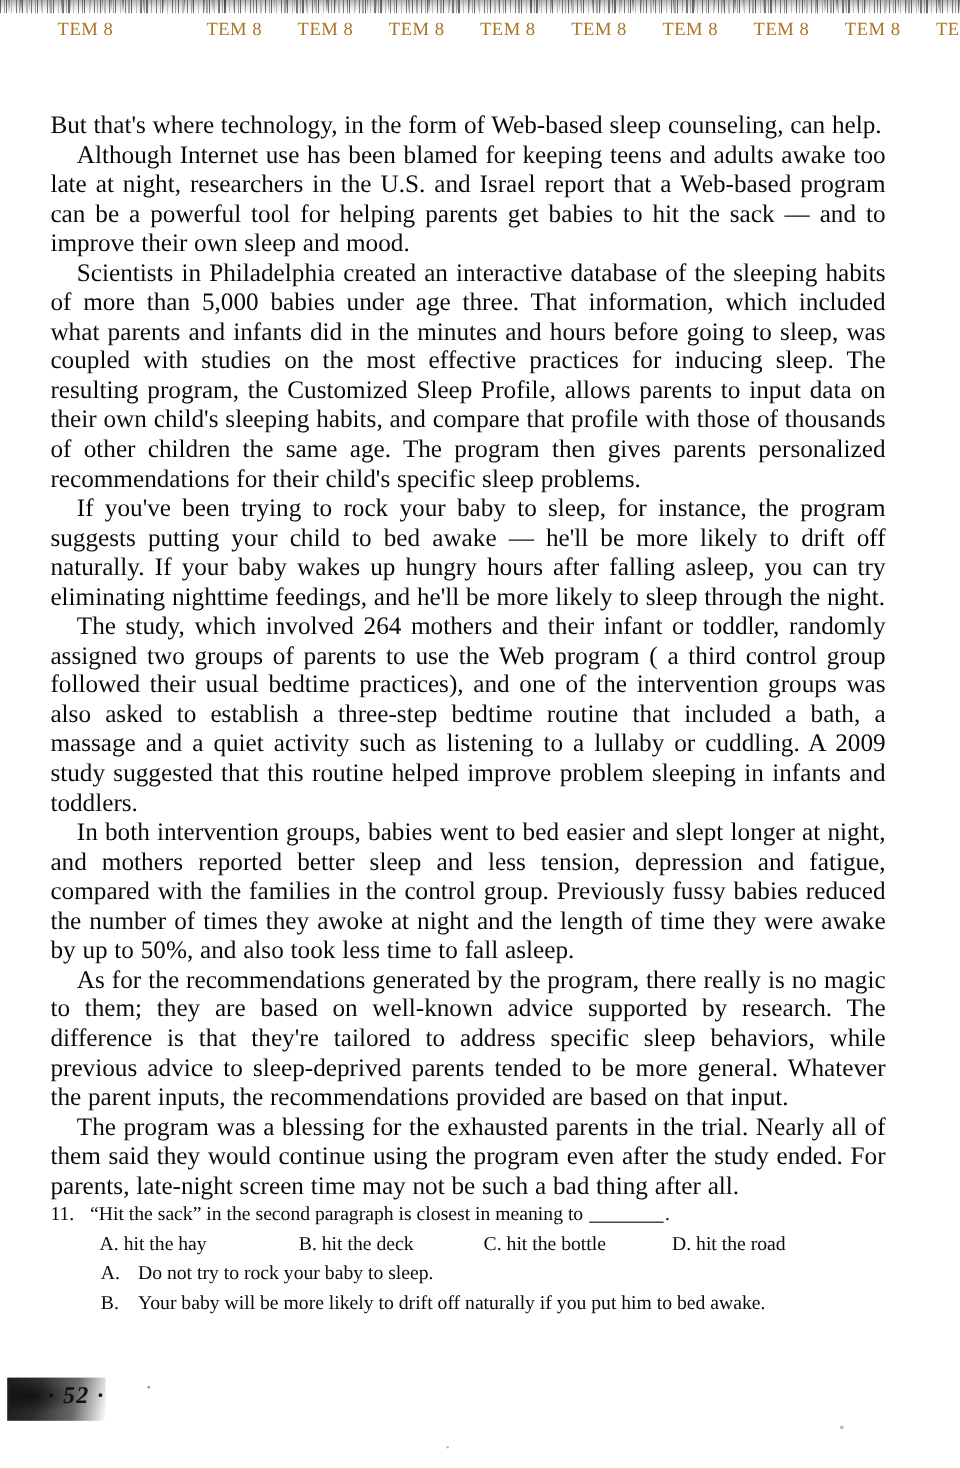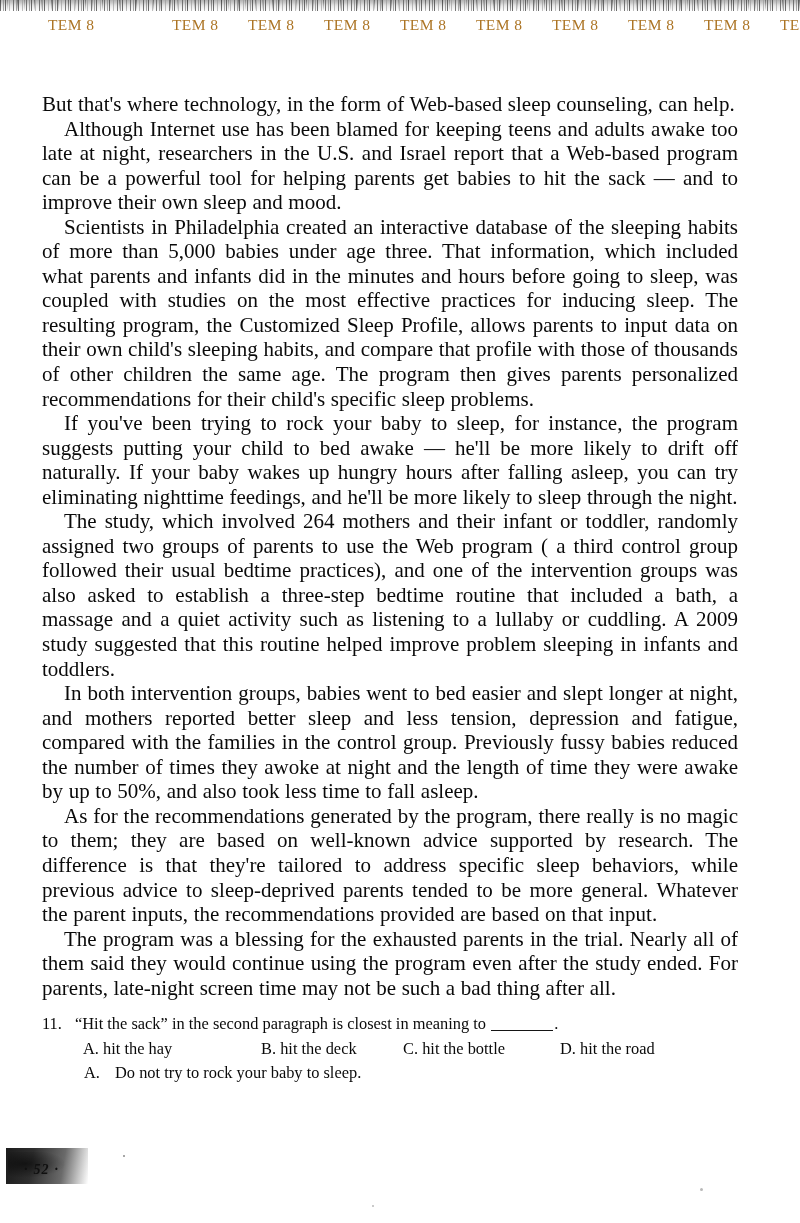--- a/index.html
+++ b/index.html
@@ -88,21 +88,21 @@
     line-height: 24.55px;
     text-align: justify;
     text-justify: inter-word;
     text-indent: 22px;
     word-spacing: 0.4px;
   }
   p.para.noindent { text-indent: 0; }
 
   
   .questions {
-    margin-top: 12px;
+    margin-top: 0;
   }
   .question {
     font-size: 16.4px;
     line-height: 24.55px;
   }
   .q-stem {
     display: block;
     text-indent: 0;
     padding-left: 33px;
     text-indent: -33px;
@@ -156,29 +156,28 @@
   }
   .footer-smudge::before {
     content: "";
     position: absolute;
     left: 2px; top: 4px;
     width: 58px; height: 26px;
     background: radial-gradient(ellipse at 30% 45%, rgba(0,0,0,0.55), rgba(0,0,0,0) 70%);
   }
   .page-number {
     position: absolute;
-    left: 24px;
+    left: 40px;
     top: 1152px;
-    font-size: 14px;
+    font-size: 20px;
     font-weight: bold;
     font-style: italic;
     letter-spacing: 1.2px;
     color: #101010;
     font-family: "Liberation Serif", "DejaVu Serif", serif;
-    margin-top: 10px;
   }
   .speck {
     position: absolute;
     background: #b9b9b9;
     border-radius: 50%;
   }
 </style>
 </head>
 <body>
 
@@ -193,28 +192,29 @@
     <p class="para">If you've been trying to rock your baby to sleep, for instance, the program suggests putting your child to bed awake — he'll be more likely to drift off naturally. If your baby wakes up hungry hours after falling asleep, you can try eliminating nighttime feedings, and he'll be more likely to sleep through the night.</p>
     <p class="para">The study, which involved 264 mothers and their infant or toddler, randomly assigned two groups of parents to use the Web program ( a third control group followed their usual bedtime practices), and one of the intervention groups was also asked to establish a three-step bedtime routine that included a bath, a massage and a quiet activity such as listening to a lullaby or cuddling. A 2009 study suggested that this routine helped improve problem sleeping in infants and toddlers.</p>
     <p class="para">In both intervention groups, babies went to bed easier and slept longer at night, and mothers reported better sleep and less tension, depression and fatigue, compared with the families in the control group. Previously fussy babies reduced the number of times they awoke at night and the length of time they were awake by up to 50%, and also took less time to fall asleep.</p>
     <p class="para">As for the recommendations generated by the program, there really is no magic to them; they are based on well-known advice supported by research. The difference is that they're tailored to address specific sleep behaviors, while previous advice to sleep-deprived parents tended to be more general. Whatever the parent inputs, the recommendations provided are based on that input.</p>
     <p class="para">The program was a blessing for the exhausted parents in the trial. Nearly all of them said they would continue using the program even after the study ended. For parents, late-night screen time may not be such a bad thing after all.</p>
     <div class="questions">
       <div class="question">
         <div class="q-stem"><span class="q-num">11.</span><span>“Hit the sack” in the second paragraph is closest in meaning to</span> <span class="blank-line"></span><span>.</span></div>
         <div class="opts-row">
           <span class="opt" style="left: 41px; text-align: right;"><span class="opt-letter">A.</span> <span>hit the hay</span></span>
-          <span class="opt" style="left: 219px;"><span class="opt-letter">B.</span> <span>hit the deck</span></span>
+          <span class="opt" style="left: 207px;"><span class="opt-letter">B.</span> <span>hit the deck</span></span>
           <span class="opt" style="left: 361px; text-align: center;"><span class="opt-letter">C.</span> <span>hit the bottle</span></span>
           <span class="opt" style="left: 518px;"><span class="opt-letter">D.</span> <span>hit the road</span></span>
         </div>
       </div>
       <div class="question">
         <div class="opt-stack">
           <div class="opt-block"><span class="opt-letter">A.</span><span>Do not try to rock your baby to sleep.</span></div>
+          <div class="opt-block"><span class="opt-letter">B.</span><span>Your baby will be more likely to drift off naturally if you put him to bed awake.</span></div>
         </div>
       </div>
     </div>
   </div>
 
 <div class="footer-smudge"></div>
 <div class="page-number">· 52 ·</div>
 
 <span class="speck" style="left:700px;top:1188px;width:3px;height:3px;"></span>
 <span class="speck" style="left:372px;top:1205px;width:2px;height:2px;"></span>

